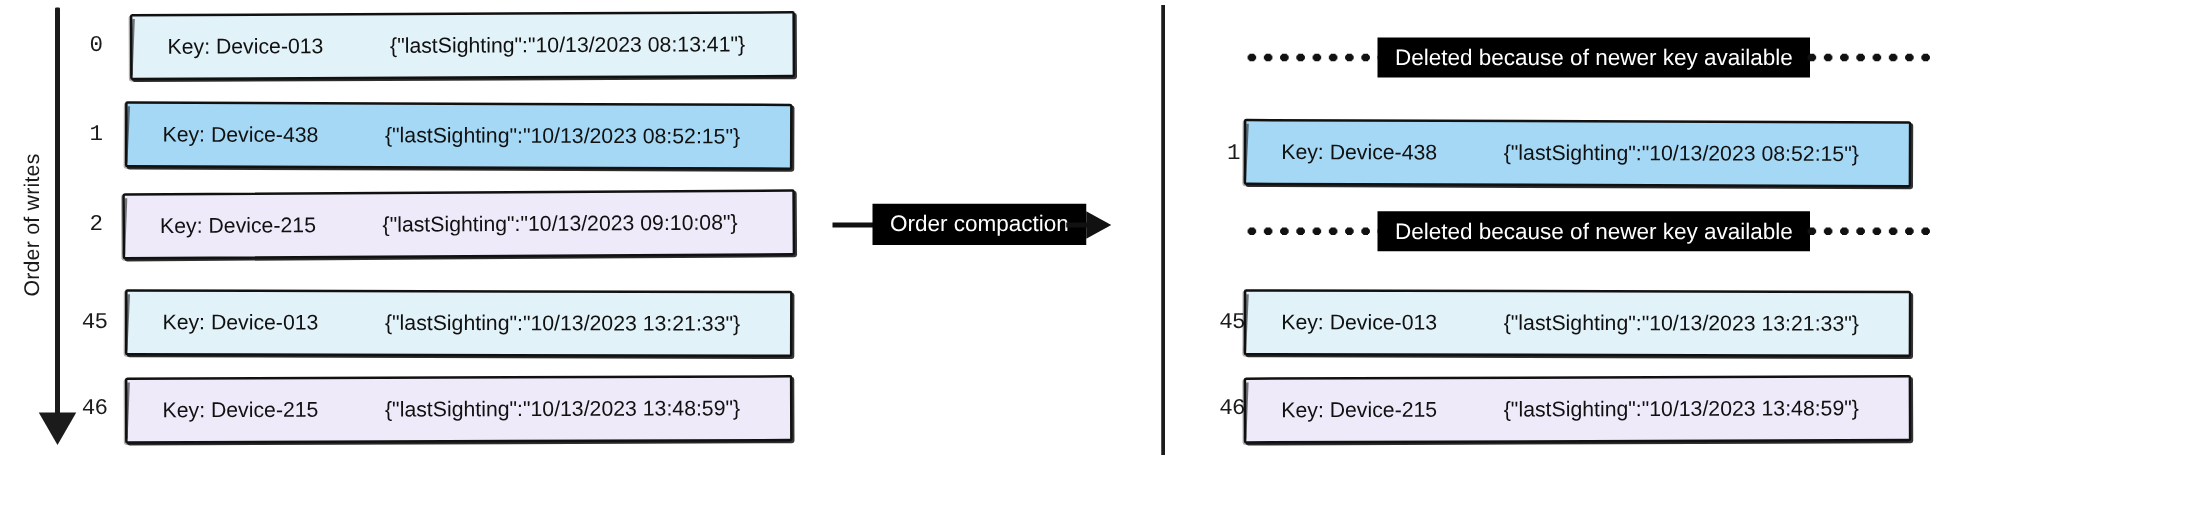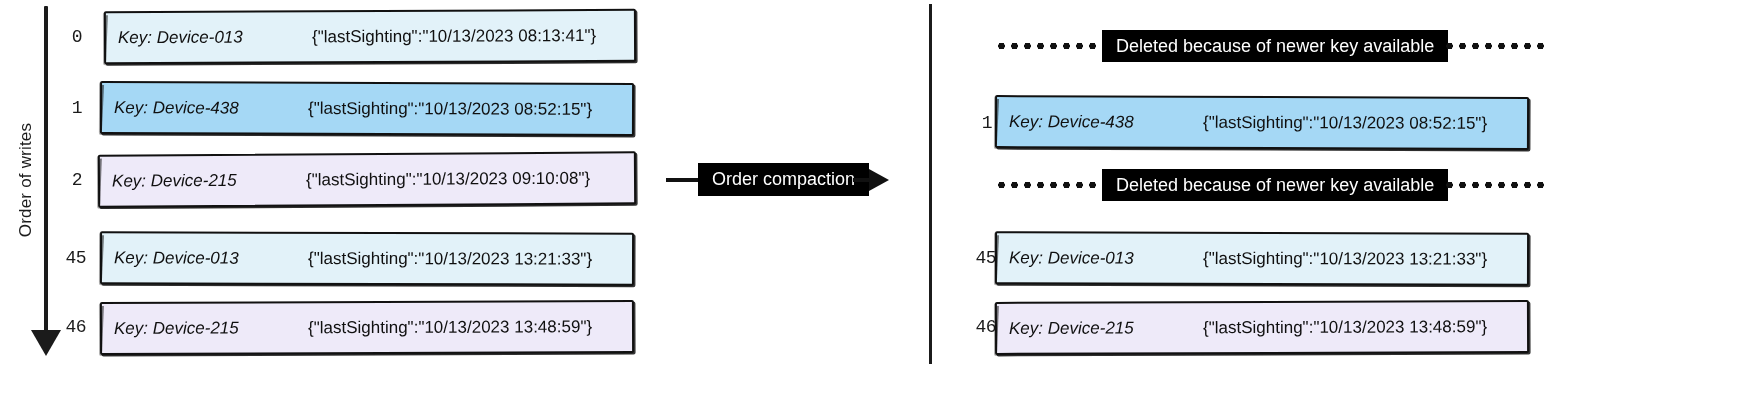--- a/index.html
+++ b/index.html
@@ -65,25 +65,24 @@
     box-sizing: border-box;
     border: 2.5px solid #111111;
     border-radius: 2px;
     display: flex;
     align-items: center;
     box-shadow: 1.5px 1.5px 0 rgba(17,17,17,0.85),
                 -1px 1px 0 rgba(17,17,17,0.35);
   }
   .record .rec-key {
     position: absolute;
-    left: 12px;
+    left: 28px;
     font-size: 17px;
     color: #101010;
     white-space: nowrap;
-    font-style: italic;
   }
   .record .rec-val {
     position: absolute;
     font-size: 17px;
     color: #101010;
     white-space: nowrap;
   }
   .fill-lightblue { background: #e2f2f9; }
   .fill-blue      { background: #a5d8f5; }
   .fill-lavender  { background: #eeeaf9; }

